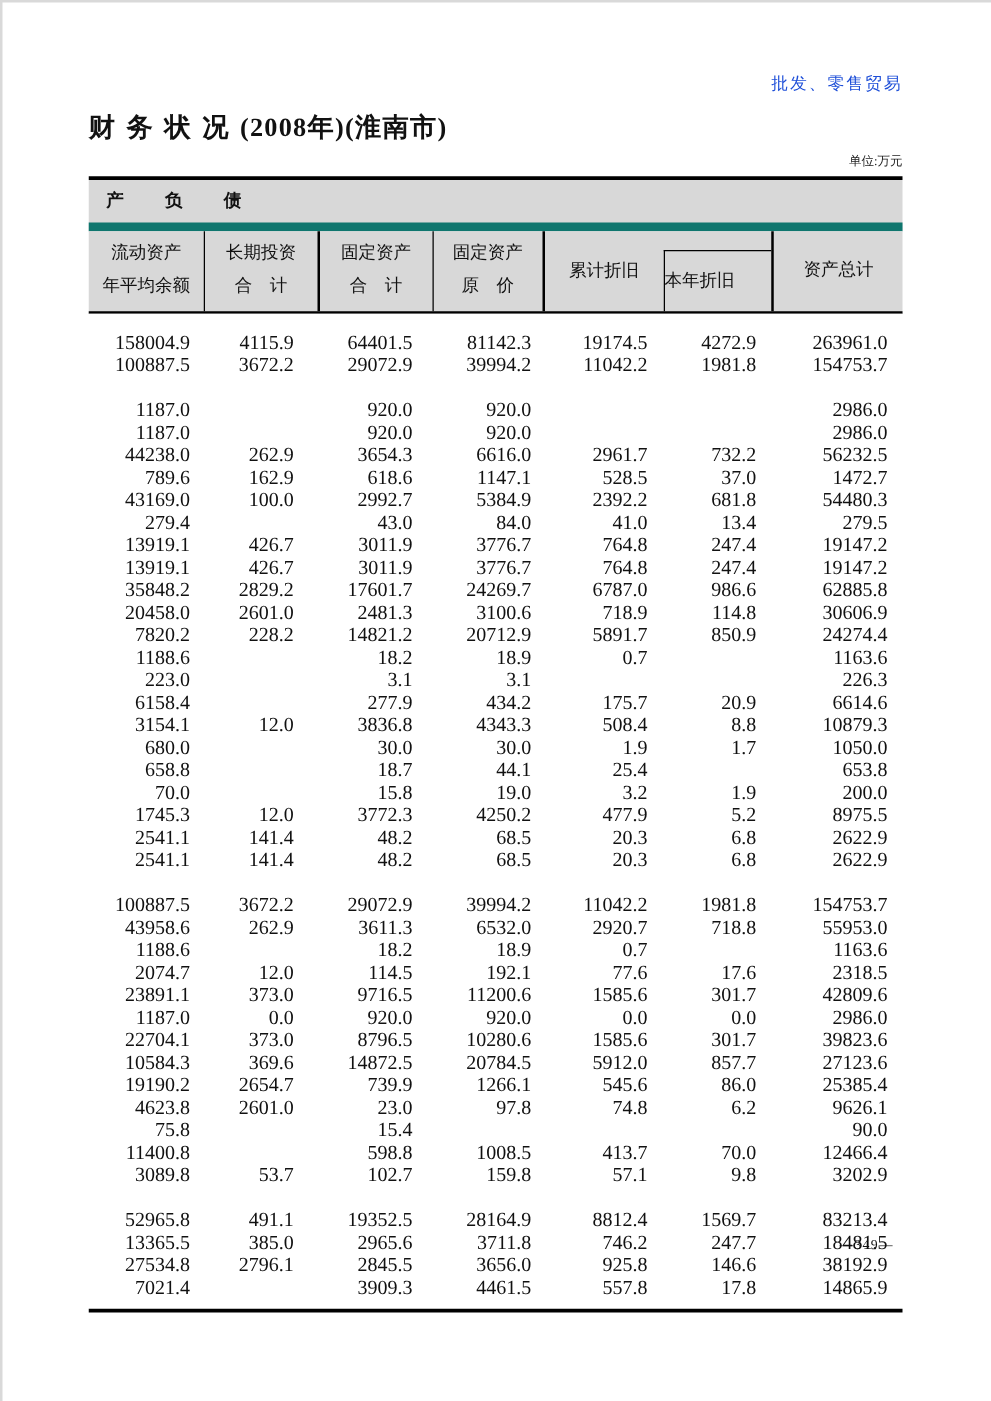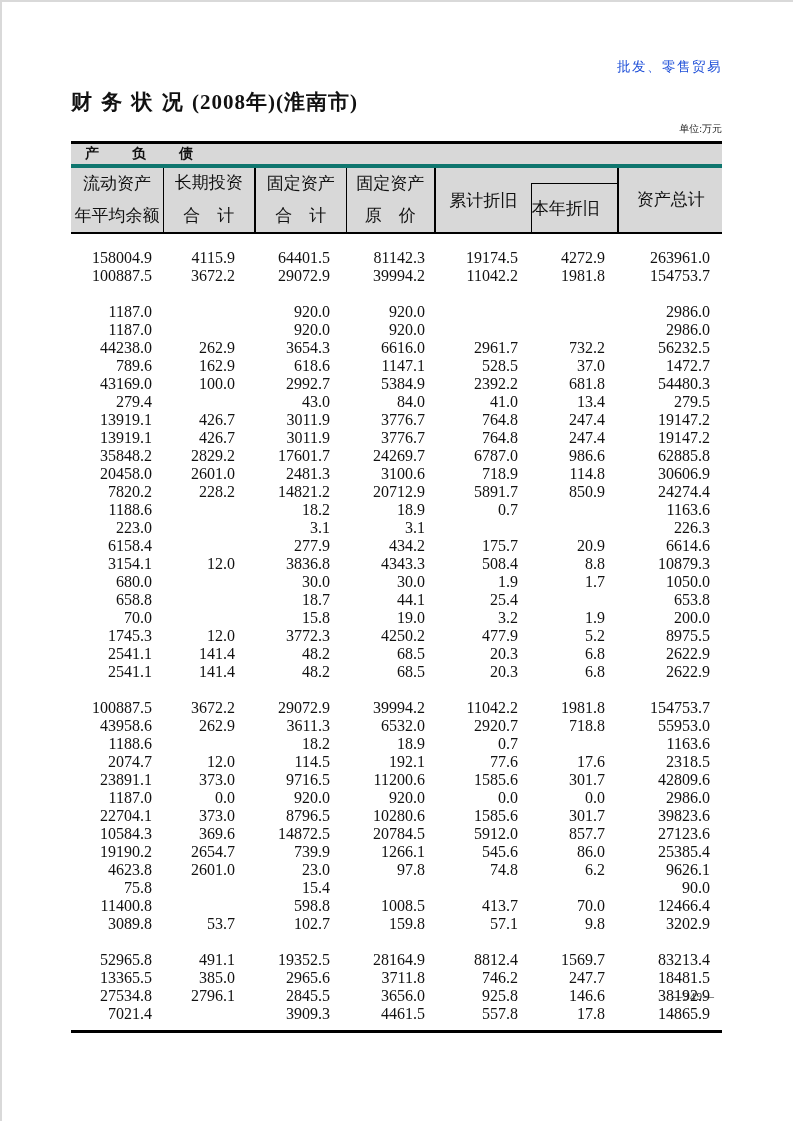--- a/index.html
+++ b/index.html
@@ -39,48 +39,48 @@
     color: #222;
   }
 
   .table {
     position: absolute;
     left: 71px; top: 141px;
     width: 651px;
     border-top: 3px solid #000;
   }
   .band {
-    height: 24px;
+    height: 41px;
     background: #d8d8d8;
-    border-bottom: 4px solid #0f766e;
+    border-bottom: 7px solid #0f766e;
     display: flex;
     align-items: center;
     padding-left: 14px;
     font-size: 14px;
     font-weight: 600;
     letter-spacing: 33px;
     color: #111;
   }
   .thead {
     display: flex;
     height: 66px;
     background: #d8d8d8;
     border-bottom: 2px solid #000;
-    font-size: 17px;
+    font-size: 14px;
     color: #111;
   }
   .th {
     display: flex;
     flex-direction: column;
     justify-content: center;
     align-items: center;
     line-height: 1.9;
   }
   .w1 { width: 94px; }
-  .w2 { width: 93px; justify-content: flex-end; }
+  .w2 { width: 93px; }
   .w3 { width: 94px; }
   .w4 { width: 90px; }
   .wg { width: 188px; }
   .w7 { width: 107px; }
   .bl1 { border-left: 1px solid #000; }
   .bl2 { border-left: 2px solid #000; }
   .th-group { position: relative; }
   .group-label {
     position: absolute;
     left: 0; top: 0; bottom: 0;

